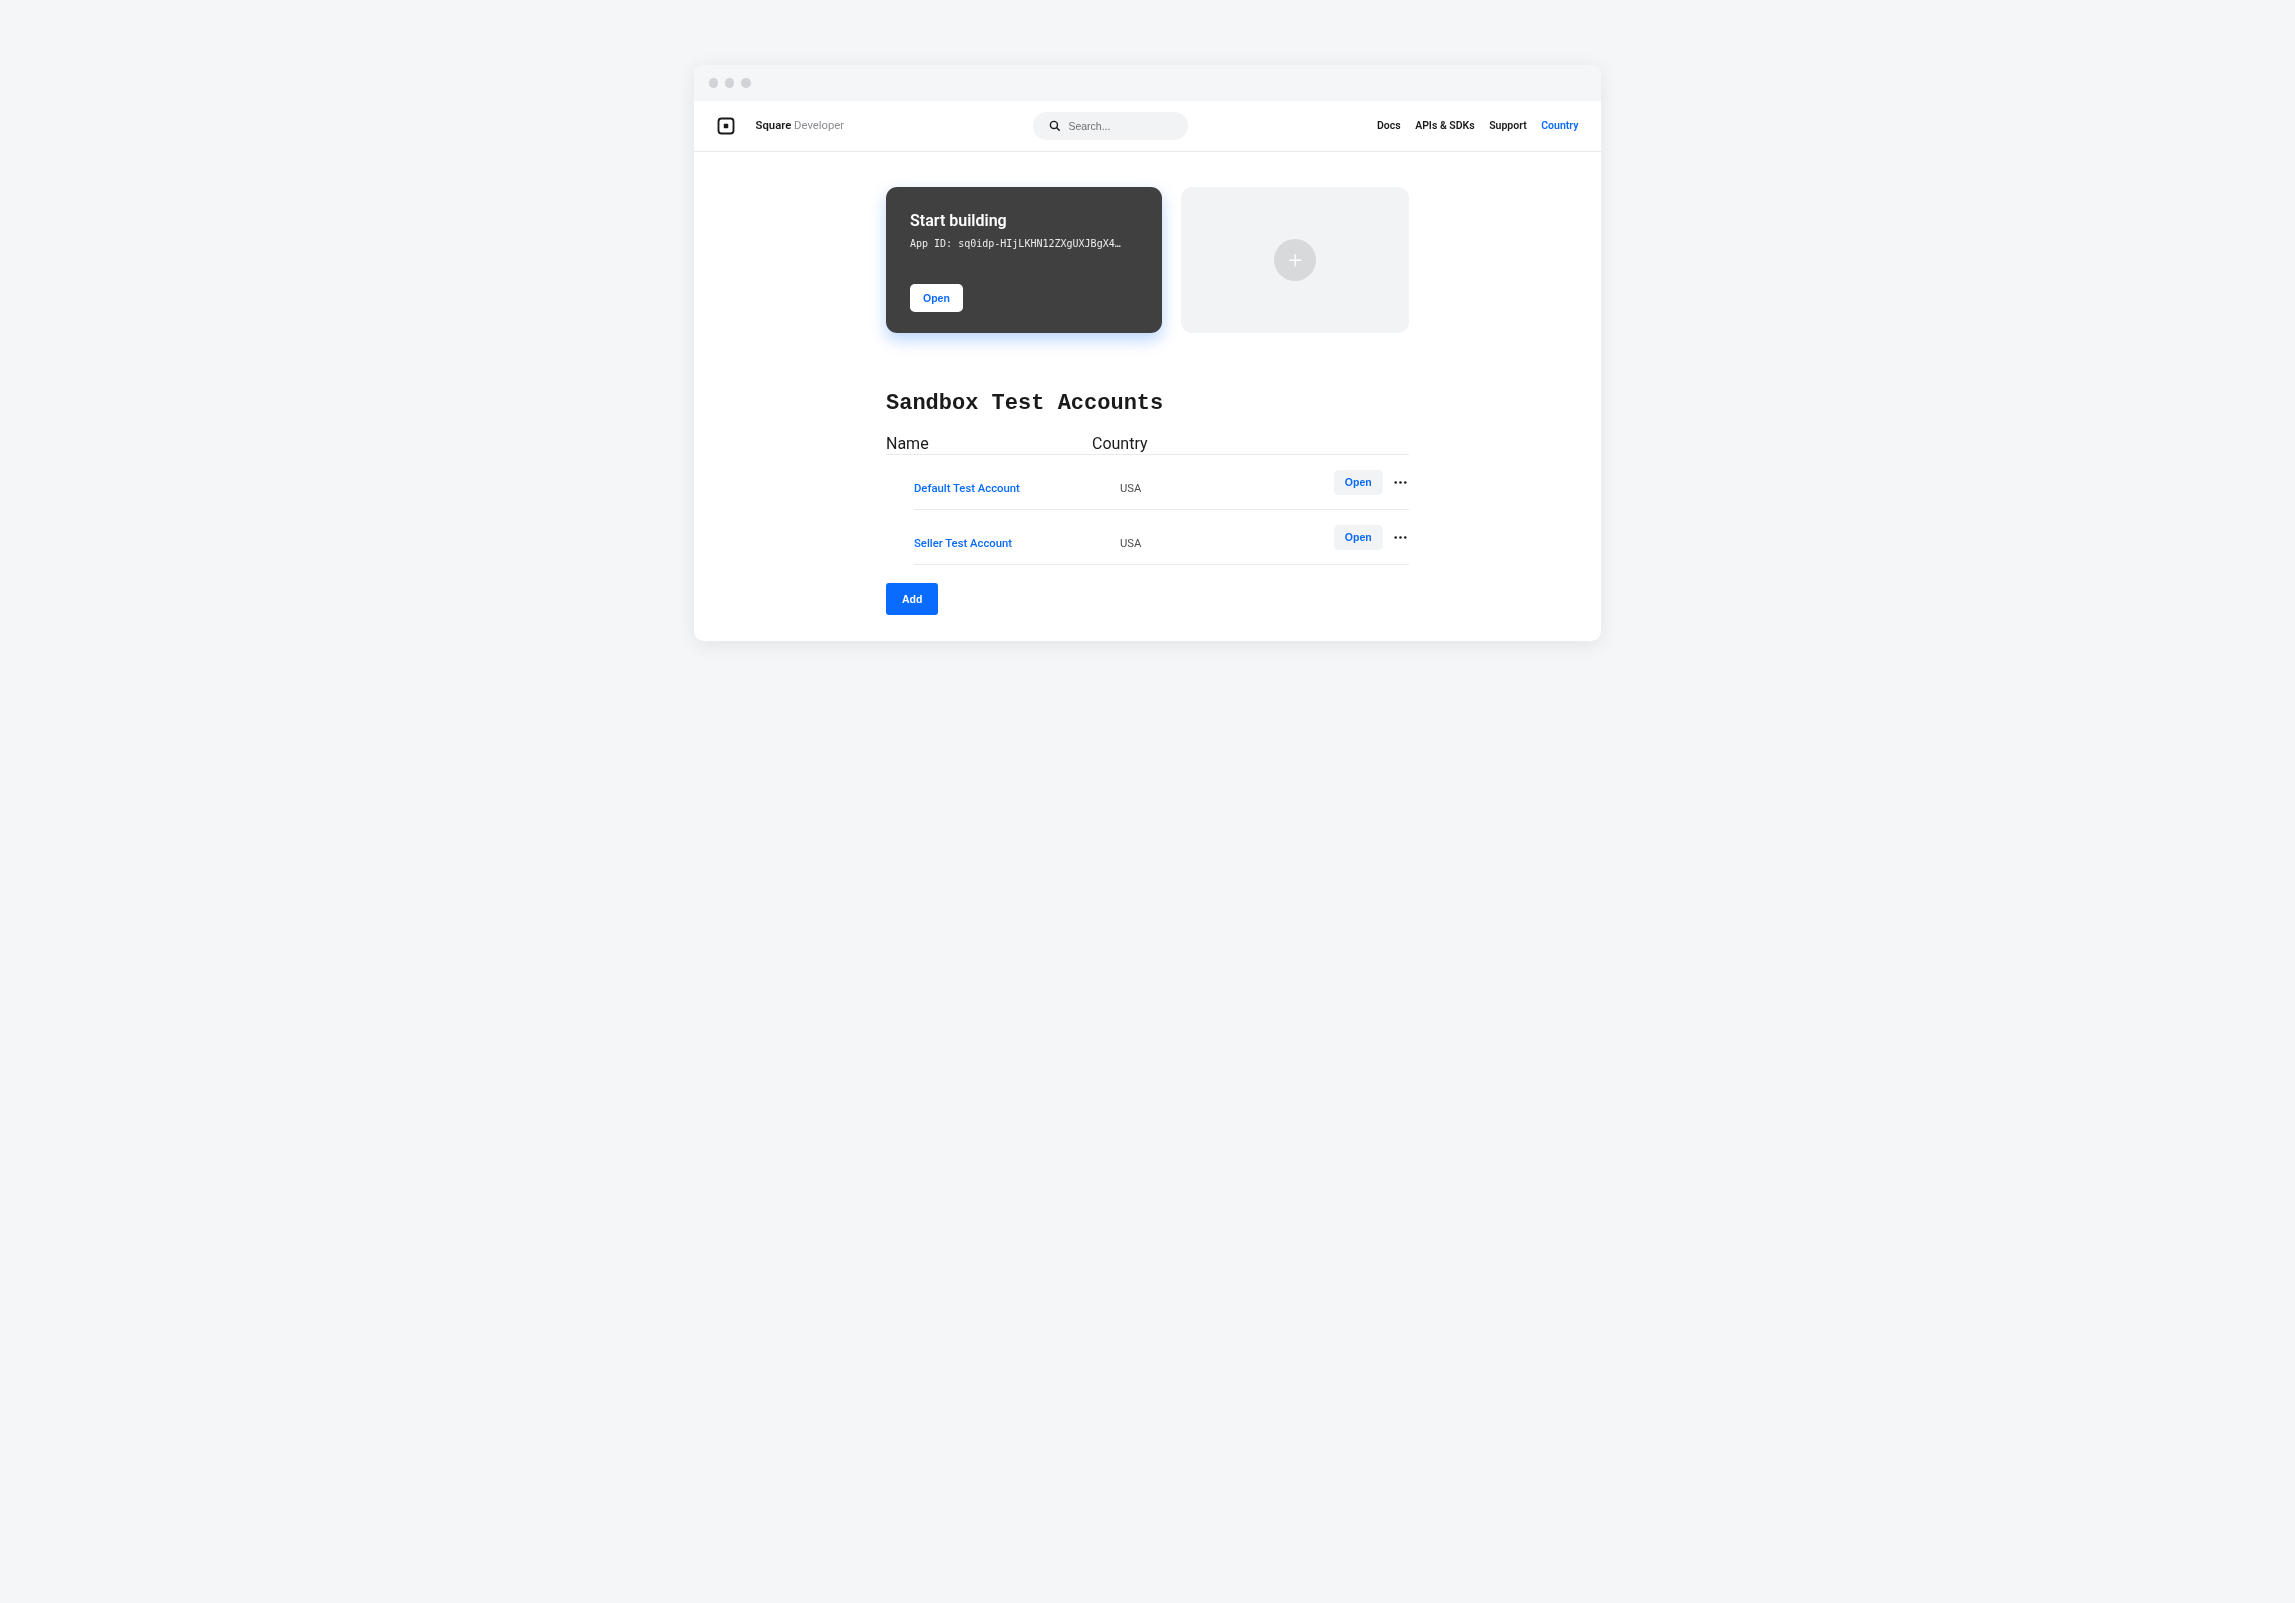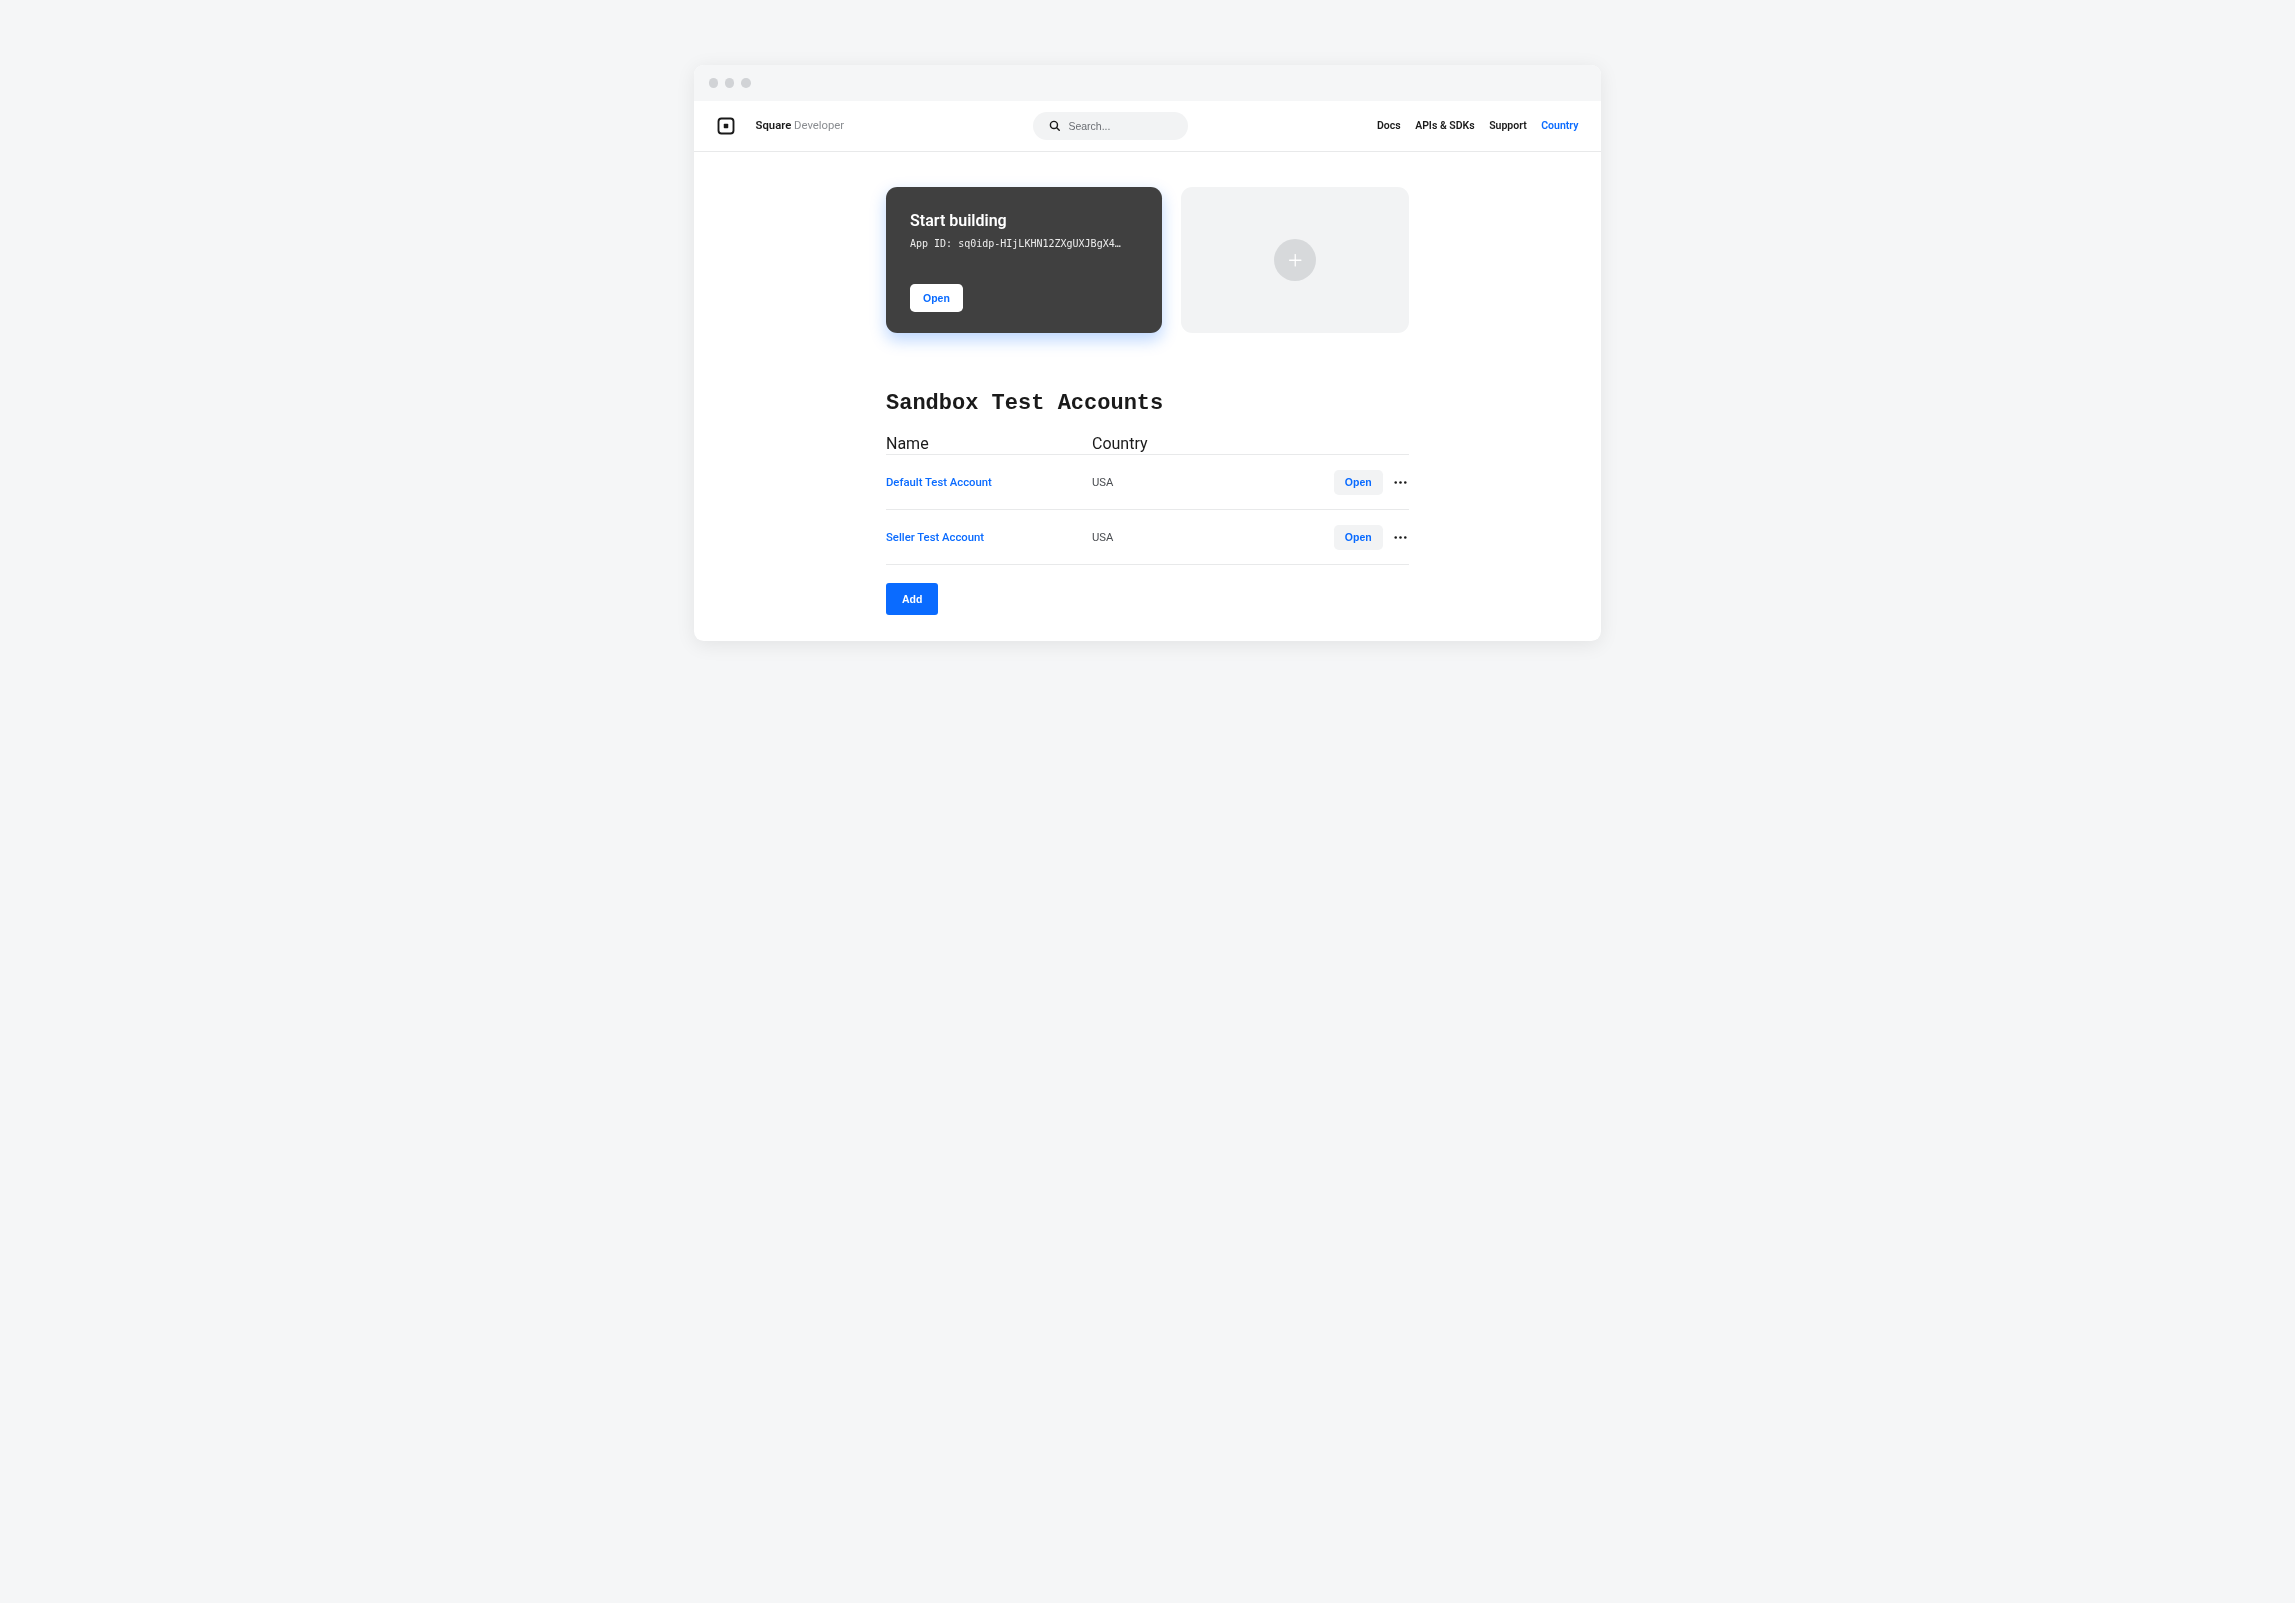--- a/index.html
+++ b/index.html
@@ -206,24 +206,25 @@
     }
     .col-actions {
       flex: 0 0 97px;
       display: flex;
       justify-content: flex-end;
       gap: 8px;
       align-items: center;
     }
     .account-row {
       display: flex;
-      align-items: center;
+      align-items: flex-end;
       padding: 14.5px 0;
       border-bottom: 0.8px solid #e8e9ea;
       font-size: 11.3px;
+      margin-left: 28px;
     }
     .account-name {
       color: #0a6bff;
       font-weight: 500;
       cursor: pointer;
     }
     .account-country {
       color: #4a4d51;
     }
     .row-open-btn {

